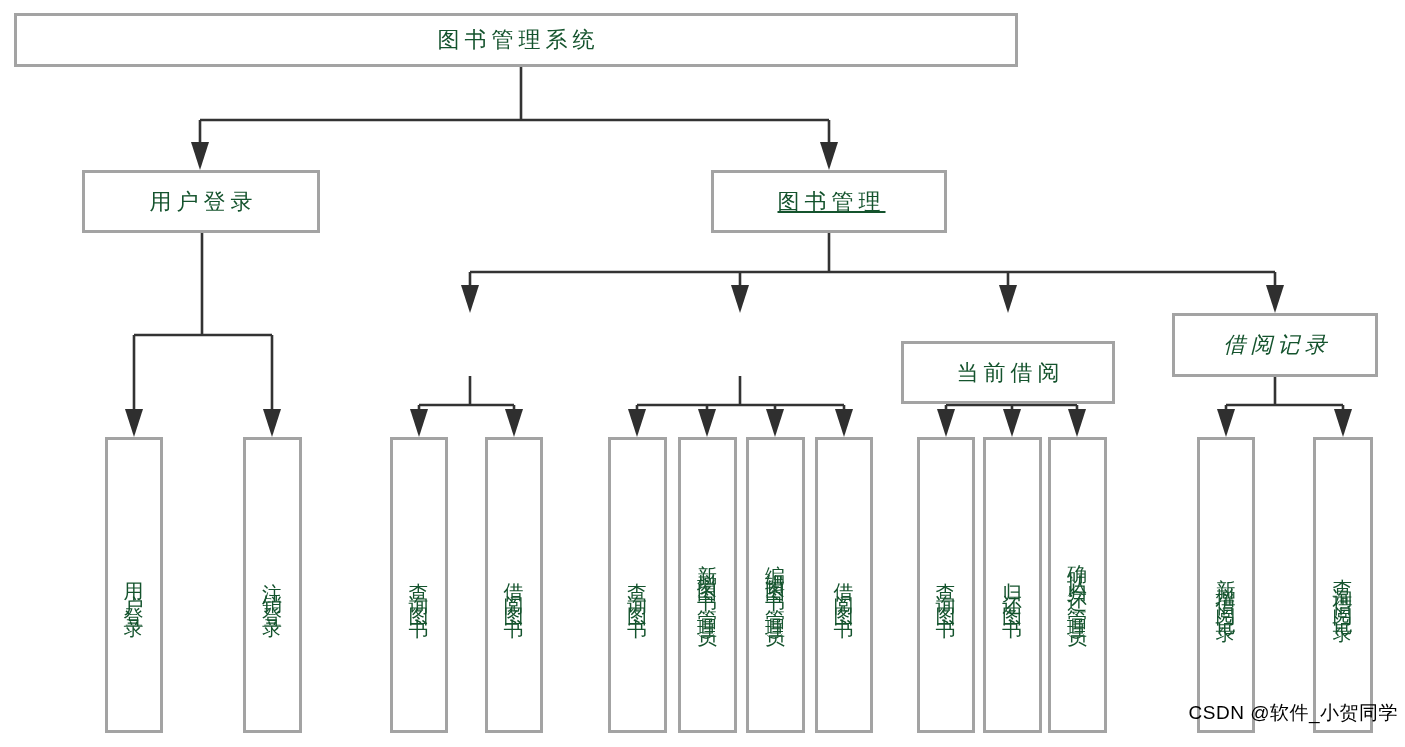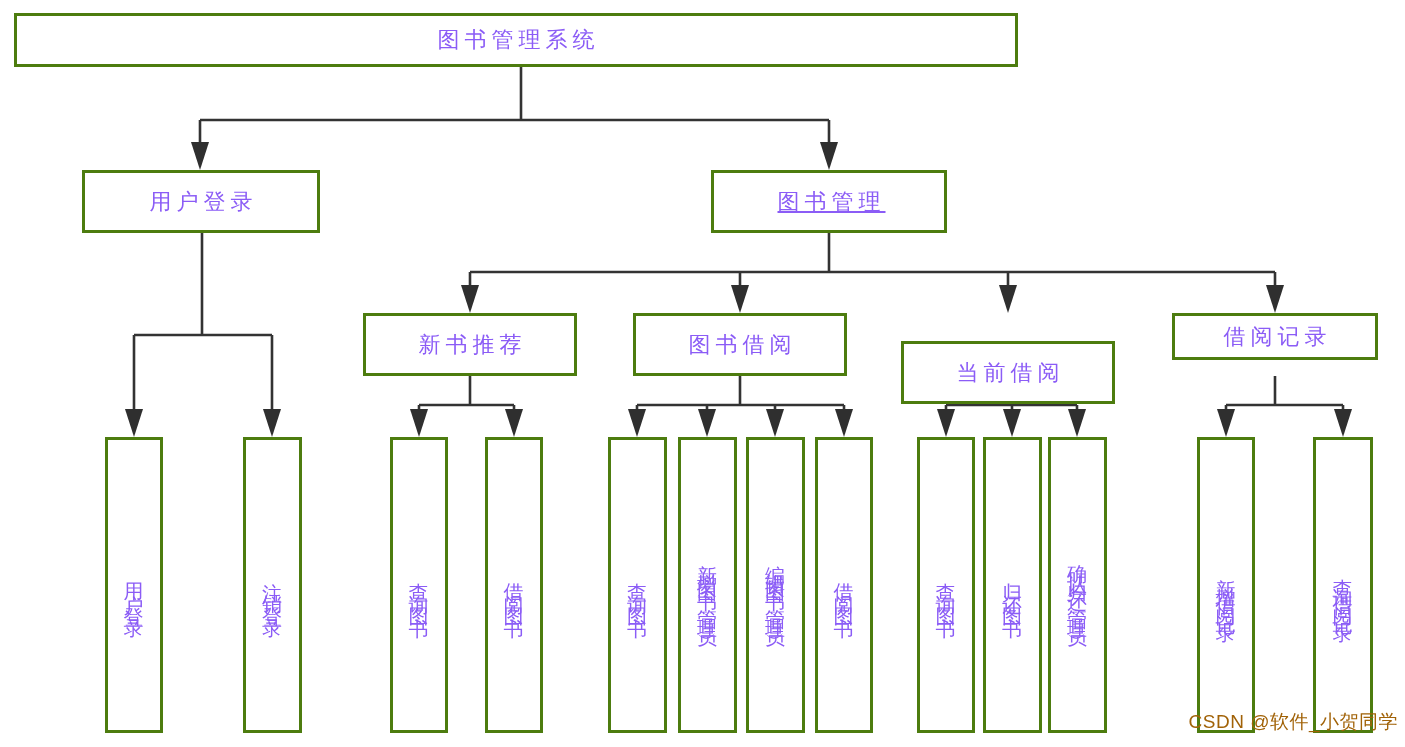--- a/index.html
+++ b/index.html
@@ -7,48 +7,48 @@
     position:relative;
     width:1405px;height:747px;
     background:#ffffff;
     font-family:"Liberation Sans","DejaVu Sans",sans-serif;
     overflow:hidden;
   }
   svg.wires{position:absolute;left:0;top:0;z-index:1;}
   .node{
     position:absolute;
     box-sizing:border-box;
-    border:3px solid #4d7c0f;
+    border:3px solid #a3a3a3;
     background:#ffffff;
     display:flex;align-items:center;justify-content:center;
-    color:#8b5cf6;
+    color:#14532d;
     z-index:2;
   }
   .hnode{
     font-size:22px;
     letter-spacing:5px;
     padding-left:5px; 
     white-space:nowrap;
   }
   .vnode{
     writing-mode:vertical-rl;
     font-size:20px;
     line-height:1;
     white-space:nowrap;
   }
   .vnode.len4{letter-spacing:12px;padding-top:12px;}
   .vnode.len6{letter-spacing:9px;padding-top:9px;}
   .vnode.len9{letter-spacing:9px;padding-top:9px;}
   .watermark{
     position:absolute;
-    right:7px;bottom:12px;
+    right:7px;bottom:21px;
     z-index:3;
     font-size:19px;
     letter-spacing:0.5px;
-    color:#a16207;
+    color:#000000;
     white-space:nowrap;
   }
 </style>
 </head>
 <body>
 
 <div class="canvas">
 
   <svg class="wires" width="1405" height="747" viewBox="0 0 1405 747">
     <g stroke="#333333" stroke-width="2.6" fill="none">
@@ -91,24 +91,22 @@
       <polygon points="1217,409 1235,409 1226,437"></polygon>
       <polygon points="1334,409 1352,409 1343,437"></polygon>
     </g>
   </svg>
 
   <div class="node hnode" style="left:14px;top:13px;width:1004px;height:54px;">图书管理系统</div>
 
   <div class="node hnode" style="left:82px;top:170px;width:238px;height:63px;">用户登录</div>
   <div class="node hnode" style="left:711px;top:170px;width:236px;height:63px;text-decoration:underline;">图书管理</div>
 
-  <div class="node hnode" style="left:363px;top:313px;width:214px;height:63px;">新书推荐</div>
-  <div class="node hnode" style="left:633px;top:313px;width:214px;height:63px;">图书借阅</div>
   <div class="node hnode" style="left:901px;top:313px;width:214px;height:63px;margin-top:28px;">当前借阅</div>
-  <div class="node hnode" style="left:1172px;top:313px;width:206px;height:47px;">借阅记录</div>
+  <div class="node hnode" style="left:1172px;top:313px;width:206px;height:64px;font-style:italic;">借阅记录</div>
 
   <div class="node vnode len4" style="left:105px;top:437px;width:58px;height:296px;">用户登录</div>
   <div class="node vnode len4" style="left:243px;top:437px;width:59px;height:296px;">注销登录</div>
 
   <div class="node vnode len4" style="left:390px;top:437px;width:58px;height:296px;">查询图书</div>
   <div class="node vnode len4" style="left:485px;top:437px;width:58px;height:296px;">借阅图书</div>
 
   <div class="node vnode len4" style="left:608px;top:437px;width:59px;height:296px;">查询图书</div>
   <div class="node vnode len9" style="left:678px;top:437px;width:59px;height:296px;">新增图书（管理员）</div>
   <div class="node vnode len9" style="left:746px;top:437px;width:59px;height:296px;">编辑图书（管理员）</div>

